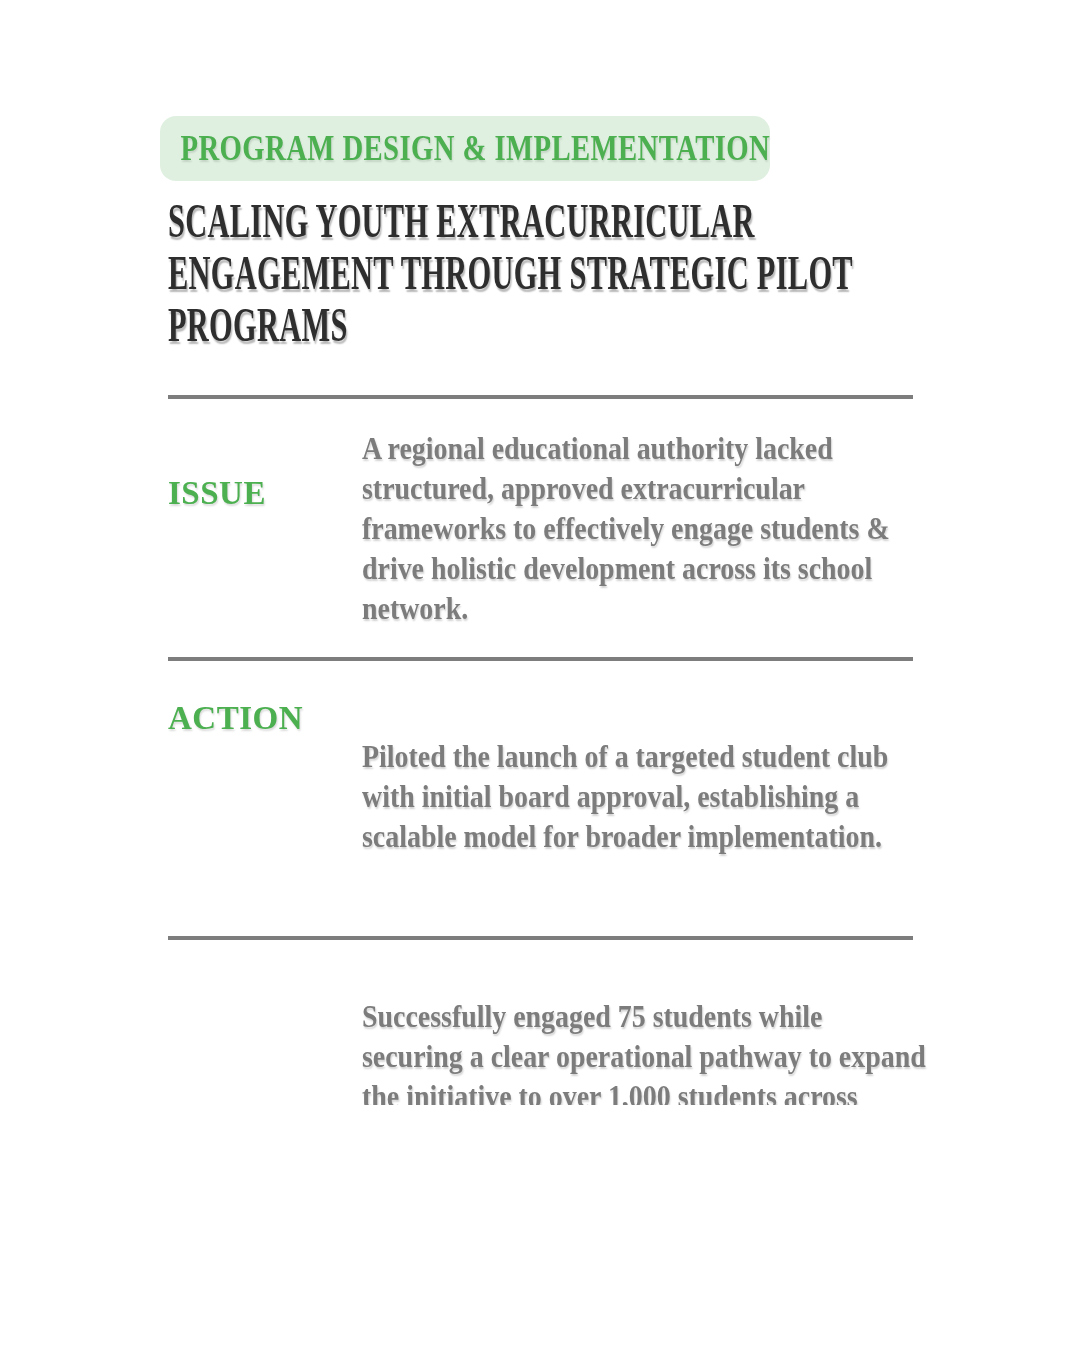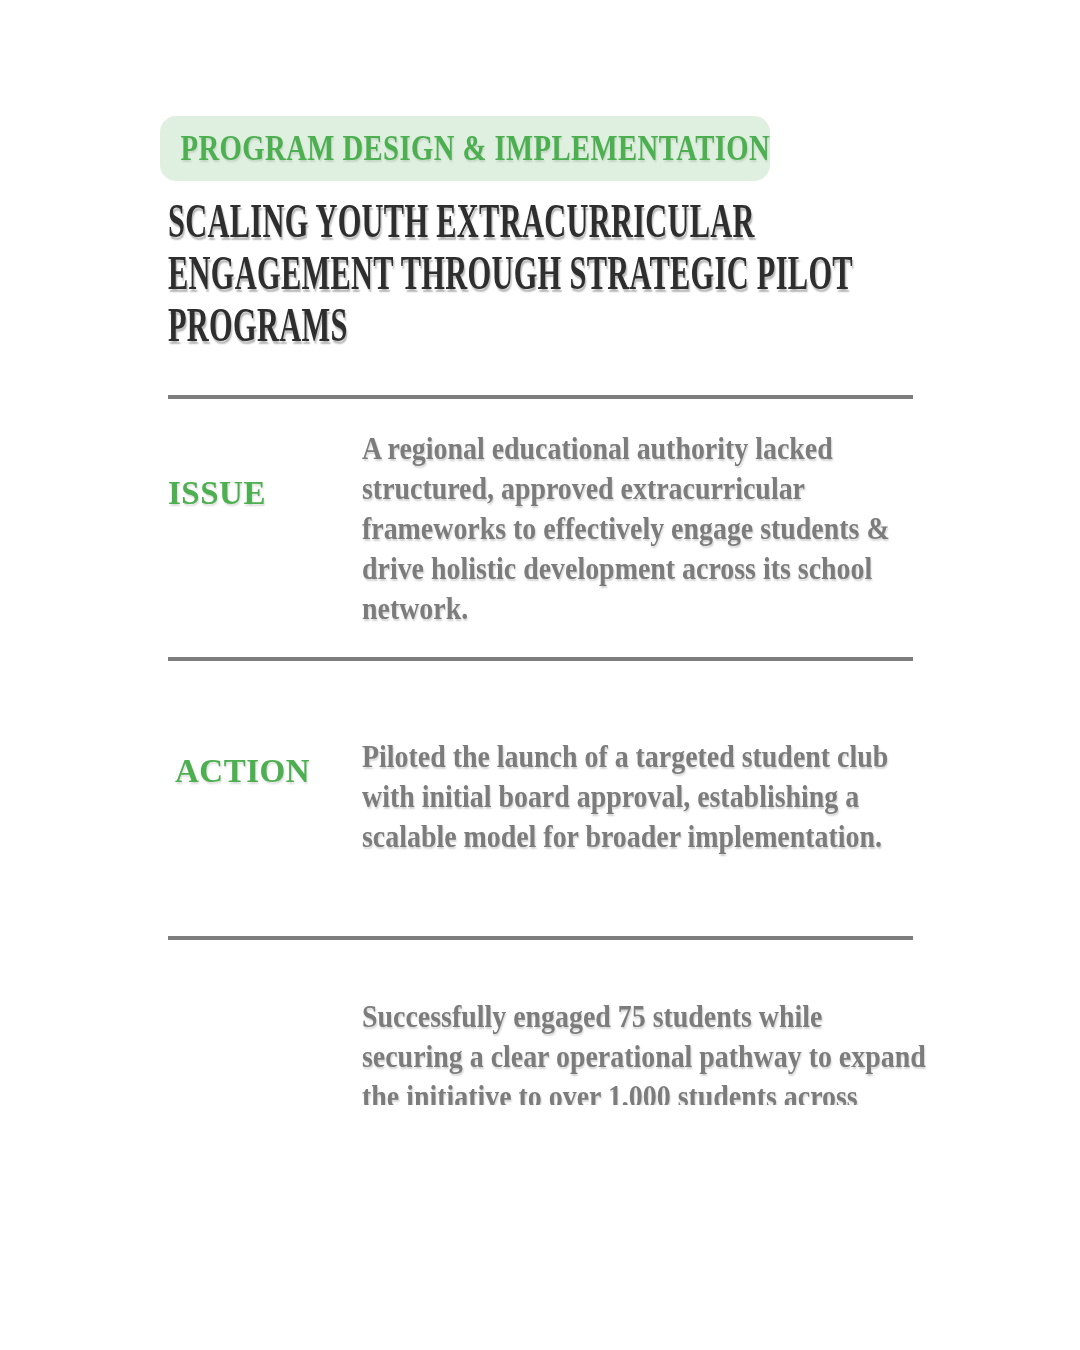--- a/index.html
+++ b/index.html
@@ -63,21 +63,21 @@
     position: absolute;
     left: 168px;
     font-size: 33px;
     font-weight: 700;
     letter-spacing: 0.5px;
     color: #4caf50;
     white-space: nowrap;
     text-shadow: 1px 2px 2px rgba(0,0,0,0.15);
   }
   .label-issue   { top: 475px; }
-  .label-action  { top: 753px; margin-left: 7px; }
+  .label-action  { top: 700px; }
   .label-outcome { top: 1021px; }
   .section-text {
     position: absolute;
     left: 362px;
     font-size: 31px;
     line-height: 40px;
     font-weight: 700;
     color: #7c7c7c;
     white-space: pre;
     transform: scaleX(0.9);

